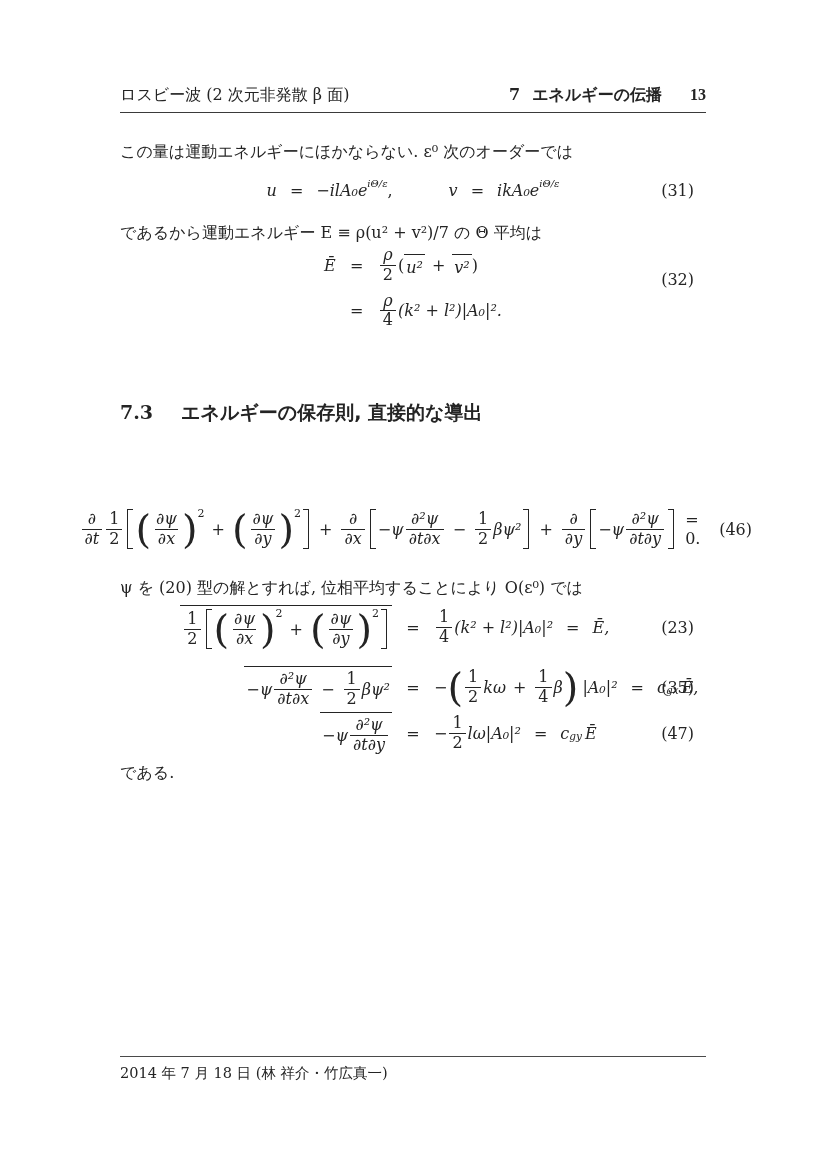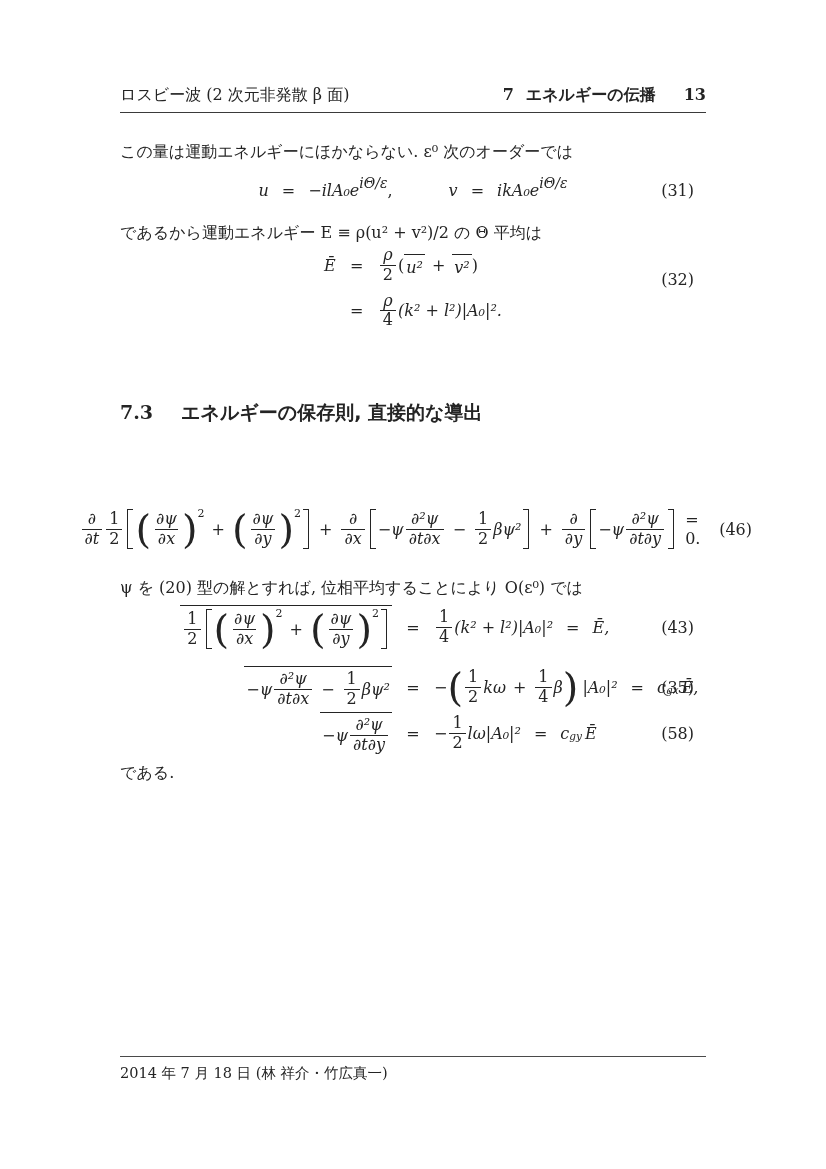--- a/index.html
+++ b/index.html
@@ -5,36 +5,36 @@
   html,body{margin:0;padding:0;background:#ffffff;}
   .page{position:relative;width:826px;height:1169px;background:#fff;color:#242424;
         font-family:"DejaVu Serif","Liberation Serif",serif;overflow:hidden;}
   .m{font-style:italic;}
   .up{font-style:normal;}
   
   .hdr{position:absolute;left:120px;width:586px;top:85px;display:flex;justify-content:space-between;
        align-items:baseline;font-size:16px;padding-bottom:6px;border-bottom:1.4px solid #3a3a3a;}
   .hdr-right{display:flex;align-items:baseline;font-weight:bold;}
   .hdr-sec-num{margin-right:12px;}
-  .hdr-page{margin-left:28px;}
+  .hdr-page{margin-left:28px;font-family:Liberation Serif, serif;}
   
   .para{position:absolute;left:120px;width:588px;font-size:16px;line-height:26px;text-align:justify;}
   
   .heading{position:absolute;left:120px;top:400px;font-size:19px;font-weight:bold;display:flex;align-items:baseline;}
   .heading .ttl{margin-left:28px;font-family:"DejaVu Sans","Liberation Sans",sans-serif;}
   
   .eq{position:absolute;left:120px;width:586px;display:flex;align-items:center;justify-content:center;font-size:16px;}
   .eqnum{position:absolute;right:12px;top:50%;transform:translateY(-50%);font-style:normal;}
   .rel{margin:0 13px;font-style:normal;}
   .op{margin:0 7px;font-style:normal;}
   .frac{display:inline-flex;flex-direction:column;align-items:center;text-align:center;
         vertical-align:middle;margin:0 2px;line-height:1.15;font-size:16px;}
   .frac .num{display:block;padding:0 3px;}
   .frac .den{display:block;border-top:1.3px solid #242424;padding:0 3px;}
-  sup.e{font-size:14px;position:relative;top:-7px;font-style:italic;}
+  sup.e{font-size:10px;position:relative;top:-7px;font-style:italic;}
   sub.s{font-size:10.5px;position:relative;bottom:-3px;font-style:italic;}
   .psup{font-size:11px;position:relative;top:-16px;font-style:normal;}
   .ovl{display:inline-flex;align-items:center;border-top:1.4px solid #242424;padding:3px 2px 0 2px;}
   .brgroup{display:inline-flex;align-items:stretch;margin:0 3px;}
   .brcontent{display:inline-flex;align-items:center;padding:1px 2px;}
   .lbr{width:5px;border:1.6px solid #242424;border-right:none;}
   .rbr{width:5px;border:1.6px solid #242424;border-left:none;}
   .pgroup{display:inline-flex;align-items:center;}
   .bigp{font-size:250%;font-weight:200;line-height:0;font-style:normal;}
   .g32{display:grid;grid-template-columns:auto 42px auto;row-gap:8px;align-items:center;}
@@ -73,21 +73,21 @@
     <span class="m">−ilA₀e</span>
       <sup class="e">iΘ/ε</sup>
       <span class="up" style="margin-right:56px">,</span>
     <span class="m">v</span>
     <span class="rel">=</span>
     <span class="m">ikA₀e</span>
       <sup class="e">iΘ/ε</sup>
     <span class="eqnum">(31)</span>
   </div>
 
-  <div class="para" style="top:220px">であるから運動エネルギー E ≡ ρ(u² + v²)/2 の Θ 平均は</div>
+  <div class="para" style="top:220px">であるから運動エネルギー E ≡ ρ(u² + v²)/7 の Θ 平均は</div>
 
   <div class="eq" style="top:250px;height:76px">
     <div class="g32">
       <span class="c1 m">Ē</span>
       <span class="c2">=</span>
       <span class="c3">
         <span class="frac m">
             <span class="num">ρ</span>
             <span class="den up">2</span>
           </span>
@@ -238,21 +238,21 @@
       <span class="c3">
         <span class="frac up">
             <span class="num">1</span>
             <span class="den">4</span>
           </span>
         <span class="m">(k² + l²)|A₀|²</span>
         <span class="rel">=</span>
         <span class="m">Ē,</span>
       </span>
     </div>
-    <span class="eqnum">(43)</span>
+    <span class="eqnum">(23)</span>
   </div>
 
   <div class="eq" style="top:661px;height:52px">
     <div class="galign">
       <span class="c1">
         <span class="ovl">
           <span class="m">−ψ</span>
           <span class="frac m">
               <span class="num">∂²ψ</span>
               <span class="den">∂t∂x</span>
@@ -311,21 +311,21 @@
             <span class="num">1</span>
             <span class="den">2</span>
           </span>
         <span class="m">lω|A₀|²</span>
         <span class="rel">=</span>
         <span class="m">c</span>
           <sub class="s">gy</sub>
         <span class="m" style="margin-left:3px">Ē</span>
       </span>
     </div>
-    <span class="eqnum">(58)</span>
+    <span class="eqnum">(47)</span>
   </div>
 
   <div class="para" style="top:760px">である.</div>
 
   <div class="frule"></div>
   <div class="footer">
     <span class="fdate">2014 年 7 月 18 日 (林 祥介・竹広真一)</span>
   </div>
 
 </div>

